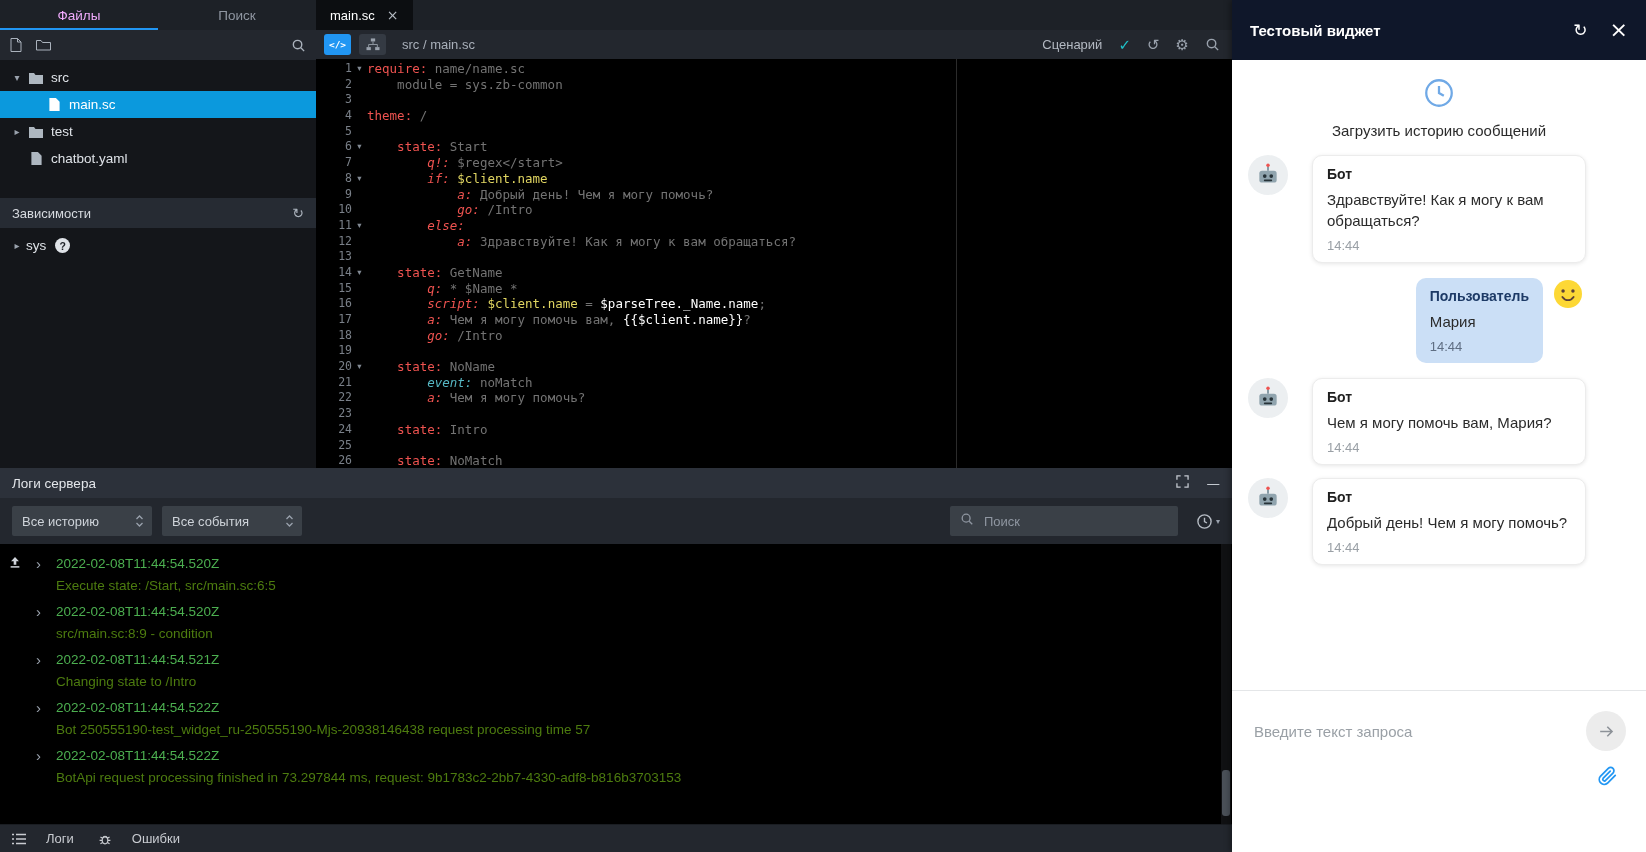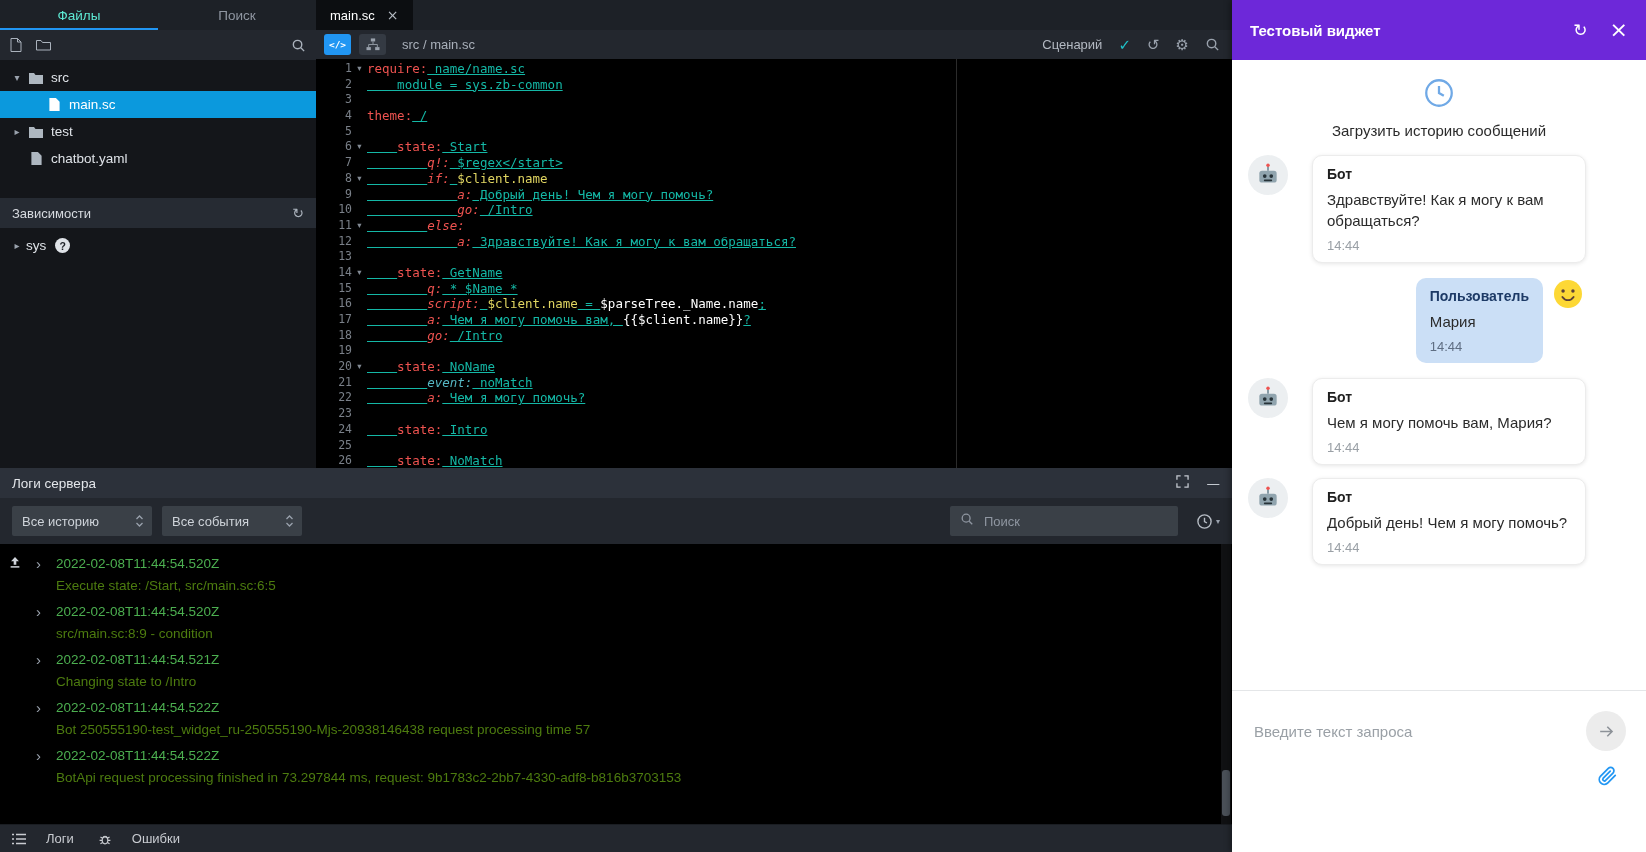--- a/index.html
+++ b/index.html
@@ -10,21 +10,21 @@
   input[data-interactable="true"] { cursor:text; }
 
   .app { display:flex; width:1646px; height:852px; }
   .left { width:1232px; flex:none; display:flex; flex-direction:column; }
 
   
   .top { height:468px; flex:none; display:flex; }
   .sidebar { width:316px; flex:none; display:flex; flex-direction:column; background:#14161a; }
   .sidebar-tabs { height:30px; flex:none; display:flex; background:#1d2127; }
   .stab { flex:1; display:flex; align-items:center; justify-content:center; font-size:13.5px; color:#8f96a1; position:relative; }
-  .stab.active { color:#5eead4; }
+  .stab.active { color:#f0abfc; }
   .stab.active::after { content:""; position:absolute; left:0; right:0; bottom:0; height:2px; background:#2196f3; }
   .sidebar-actions { height:30px; flex:none; background:#23272e; display:flex; align-items:center; padding:0 10px; gap:14px; color:#aab2bc; }
   .spacer { flex:1; }
   .act-icon { display:flex; align-items:center; }
 
   .file-tree { height:138px; flex:none; padding-top:4px; }
   .tree-row { height:27px; display:flex; align-items:center; font-size:13.5px; color:#dfe3e8; }
   .tree-row.selected { background:#0b99dd; color:#fff; }
   .chev { width:18px; flex:none; color:#9aa2ad; font-size:10px; text-align:center; }
   .tree-row.selected .chev { color:#fff; }
@@ -50,21 +50,21 @@
   .scenario-label { color:#b4bac3; font-size:13px; }
   .check { color:#1fc3c9; font-size:15px; font-weight:bold; }
   .t-icon { color:#9aa2ad; font-size:15px; display:flex; align-items:center; }
 
   .code-area { flex:1; position:relative; overflow:hidden; background:#000; padding-top:2px; }
   .ruler { position:absolute; top:0; bottom:0; left:640px; width:1px; background:#2b2b2b; }
   .cl { display:flex; height:15.7px; line-height:15.7px; font-family:"DejaVu Sans Mono", monospace; font-size:12.5px; white-space:pre; position:relative; z-index:1; }
   .ln { width:36px; flex:none; text-align:right; color:#7a8089; font-size:11.5px; }
   .fold { width:15px; flex:none; text-align:center; color:#828a94; font-size:8.5px; }
   .ct { flex:1; }
-  .tk-pl { color:#14b8a6;text-decoration:underline; }
+  .tk-pl { color:#737373; }
   .tk-kw { color:#ef5350; }
   .tk-kwi { color:#ef5350; font-style:italic; }
   .tk-cyi { color:#56b6c2; font-style:italic; }
   .tk-yl { color:#e0d561; }
   .tk-gr { color:#ffffff; }
 
   
   .logs { flex:1; display:flex; flex-direction:column; min-height:0; }
   .logs-header { height:30px; flex:none; background:#2c313a; display:flex; align-items:center; padding:0 12px; color:#e3e6ea; font-size:13.5px; }
   .win-icons { margin-left:auto; display:flex; align-items:center; gap:18px; color:#c3c8cf; }
@@ -83,21 +83,21 @@
   .log-time { color:#4caf50; white-space:nowrap; }
   .log-msg { color:#4d7c0f; white-space:nowrap; }
   .scroll-track { position:absolute; right:1px; top:0; bottom:0; width:10px; background:#101113; }
   .scroll-thumb { position:absolute; left:1px; bottom:8px; width:8px; height:46px; background:#4a5058; border-radius:3px; }
 
   .status-bar { height:28px; flex:none; background:#23272e; border-top:1px solid #1a1d22; display:flex; align-items:center; padding:0 12px; gap:24px; }
   .status-item { display:flex; align-items:center; gap:20px; color:#c9ccd1; font-size:13px; }
 
   
   .widget { width:414px; flex:none; background:#fff; display:flex; flex-direction:column; box-shadow:-2px 0 6px rgba(0,0,0,.35); position:relative; z-index:2; }
-  .widget-header { height:60px; flex:none; background:#6d28d9; color:#fff; display:flex; align-items:center; padding:0 18px; }
+  .widget-header { height:60px; flex:none; background:#0f172a; color:#fff; display:flex; align-items:center; padding:0 18px; }
   .widget-title { font-size:15px; font-weight:bold; }
   .widget-hicons { margin-left:auto; display:flex; align-items:center; gap:22px; }
   .refresh-icon { font-size:17px; }
   .close-icon { font-size:22px; line-height:1; }
   .widget-body { flex:1; display:flex; flex-direction:column; min-height:0; }
   .history { flex:none; padding:16px 0 2px; display:flex; flex-direction:column; align-items:center; gap:8px; }
   .history-text { font-size:15px; color:#2b2b2b; }
   .chat { flex:1; padding:14px 16px 0; display:flex; flex-direction:column; gap:13px; overflow:hidden; }
   .msg-bot { display:flex; gap:24px; align-items:flex-start; padding-right:44px; }
   .avatar-bot { width:40px; height:40px; flex:none; border-radius:50%; background:#eceff1; display:flex; align-items:center; justify-content:center; }

